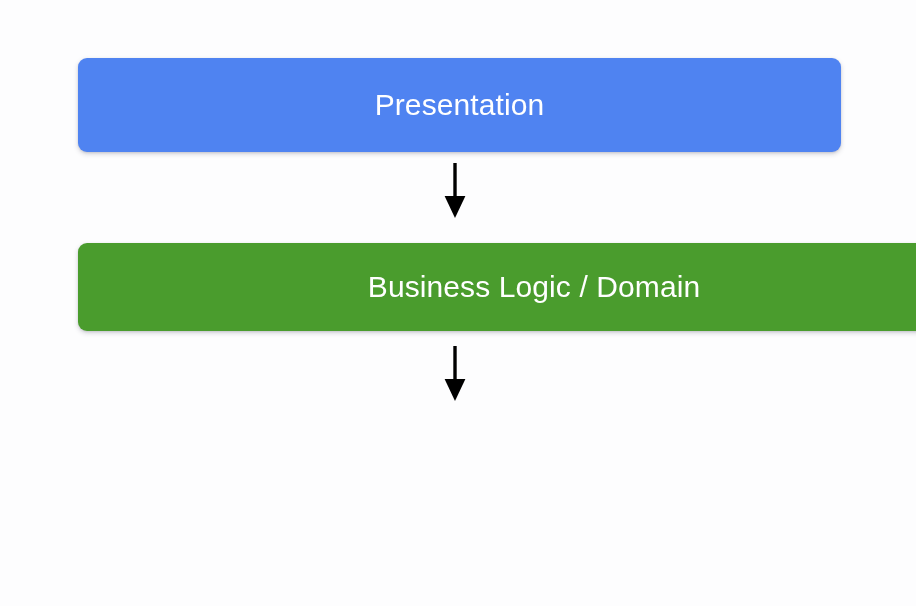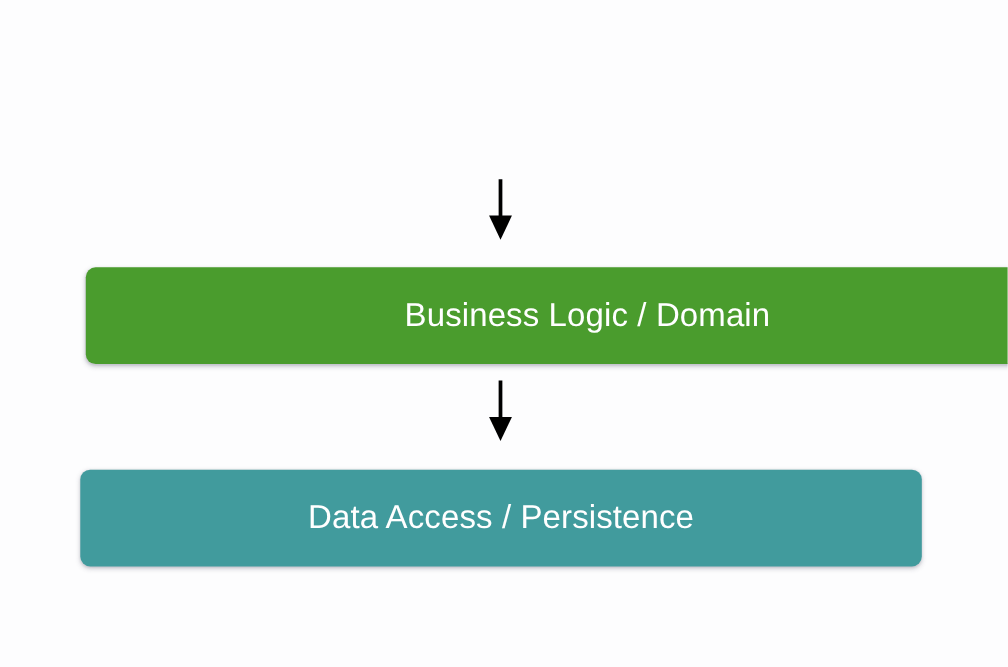--- a/index.html
+++ b/index.html
@@ -84,36 +84,36 @@
   #arrow-business-to-data {
     top: 343px;
     height: 62px;
   }
 </style>
 </head>
 <body style="background: rgb(253, 253, 254);">
 
 <div id="diagram-canvas">
 
+  <div class="layer-box" id="layer-presentation" style="background: rgb(79, 131, 241);">
+    <span class="layer-label" style="color: rgb(255, 255, 255);">Presentation</span>
+  </div>
 
   <div class="connector-arrow" id="arrow-presentation-to-business">
     <svg width="42" height="62" viewBox="0 0 42 62">
       <line x1="21" y1="3" x2="21" y2="39" stroke="#000000" stroke-width="3.4"></line>
       <polygon points="21,58 10.6,36 31.4,36" fill="#000000"></polygon>
     </svg>
   </div>
 
   <div class="layer-box" id="layer-business-logic" style="background: rgb(74, 156, 45);">
     <span class="layer-label" style="color: rgb(255, 255, 255);">Business Logic / Domain</span>
   </div>
 
   <div class="connector-arrow" id="arrow-business-to-data">
     <svg width="42" height="62" viewBox="0 0 42 62">
       <line x1="21" y1="3" x2="21" y2="39" stroke="#000000" stroke-width="3.4"></line>
       <polygon points="21,58 10.6,36 31.4,36" fill="#000000"></polygon>
     </svg>
   </div>
 
-  <div class="layer-box" id="layer-data-access" style="background: rgb(65, 155, 157);">
-    <span class="layer-label" style="color: rgb(255, 255, 255);">Data Access / Persistence</span>
-  </div>
 
 </div>
 
 </body></html>

